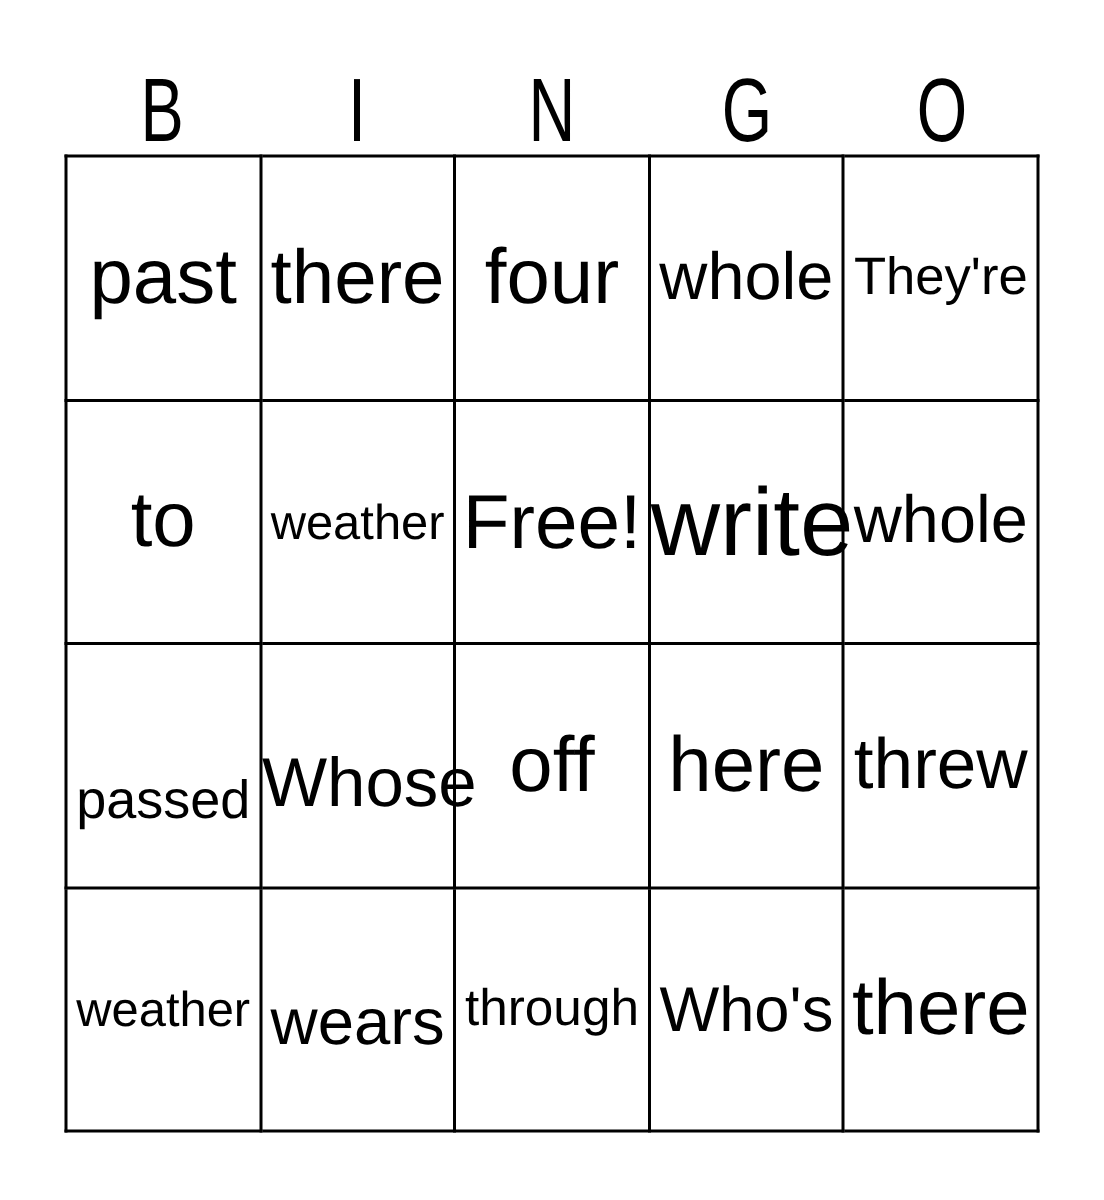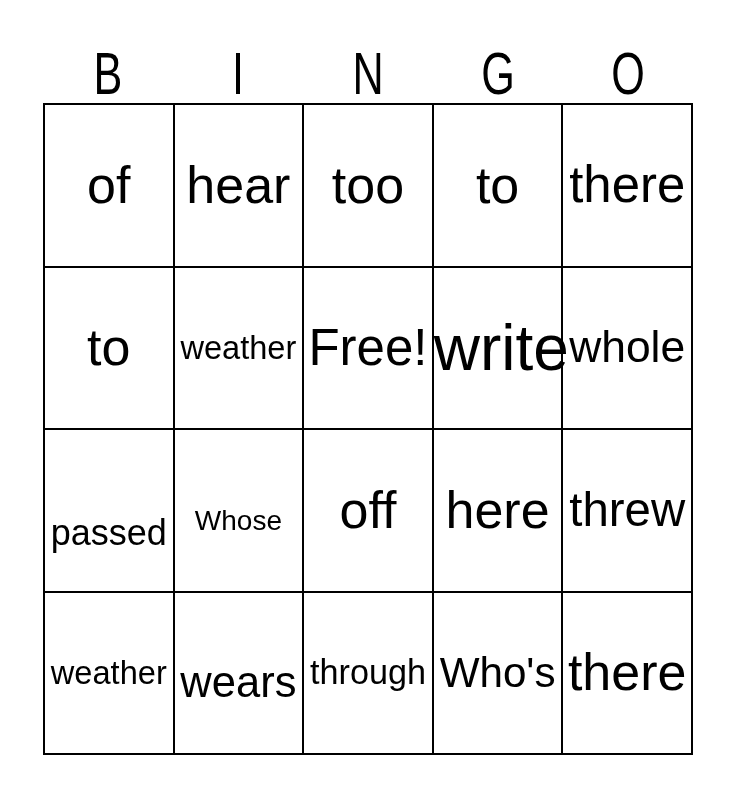--- a/index.html
+++ b/index.html
@@ -62,36 +62,36 @@
     <span class="bingo-letter">B</span>
     <span class="bingo-letter">I</span>
     <span class="bingo-letter">N</span>
     <span class="bingo-letter">G</span>
     <span class="bingo-letter">O</span>
   </div>
 
   <table class="bingo-grid">
     <tbody>
       <tr>
-        <td class="cell"><span class="cell-text" style="font-size: 52px;">of</span></td>
-        <td class="cell"><span class="cell-text" style="font-size: 52px;">hear</span></td>
-        <td class="cell"><span class="cell-text" style="font-size: 52px;">too</span></td>
-        <td class="cell"><span class="cell-text" style="font-size: 52px;">to</span></td>
+        <td class="cell"><span class="cell-text" style="font-size: 52px;">past</span></td>
         <td class="cell"><span class="cell-text" style="font-size: 50.9px;">there</span></td>
+        <td class="cell"><span class="cell-text" style="font-size: 52px;">four</span></td>
+        <td class="cell"><span class="cell-text" style="font-size: 44.4px;">whole</span></td>
+        <td class="cell"><span class="cell-text" style="font-size: 35.1px;">They're</span></td>
       </tr>
       <tr>
         <td class="cell"><span class="cell-text" style="font-size: 52px;">to</span></td>
         <td class="cell"><span class="cell-text" style="font-size: 32.6px;">weather</span></td>
         <td class="cell"><span class="cell-text" style="font-size: 51px;">Free!</span></td>
         <td class="cell"><span class="cell-text" style="font-size: 64px;">write</span></td>
         <td class="cell"><span class="cell-text" style="font-size: 44.4px;">whole</span></td>
       </tr>
       <tr>
         <td class="cell"><span class="cell-text" style="font-size: 36px; margin-top: 45px;">passed</span></td>
-        <td class="cell"><span class="cell-text" style="font-size: 28px; margin-top: 23px;">Whose</span></td>
+        <td class="cell"><span class="cell-text" style="font-size: 46px; margin-top: 23px;">Whose</span></td>
         <td class="cell"><span class="cell-text" style="font-size: 52px;">off</span></td>
         <td class="cell"><span class="cell-text" style="font-size: 52px;">here</span></td>
         <td class="cell"><span class="cell-text" style="font-size: 47.4px; text-align: center;">threw</span></td>
       </tr>
       <tr>
         <td class="cell"><span class="cell-text" style="font-size: 32.6px;">weather</span></td>
         <td class="cell"><span class="cell-text" style="font-size: 43.5px; margin-top: 20px;">wears</span></td>
         <td class="cell"><span class="cell-text" style="font-size: 34.2px;">through</span></td>
         <td class="cell"><span class="cell-text" style="font-size: 42.2px;">Who's</span></td>
         <td class="cell"><span class="cell-text" style="font-size: 52px;">there</span></td>

